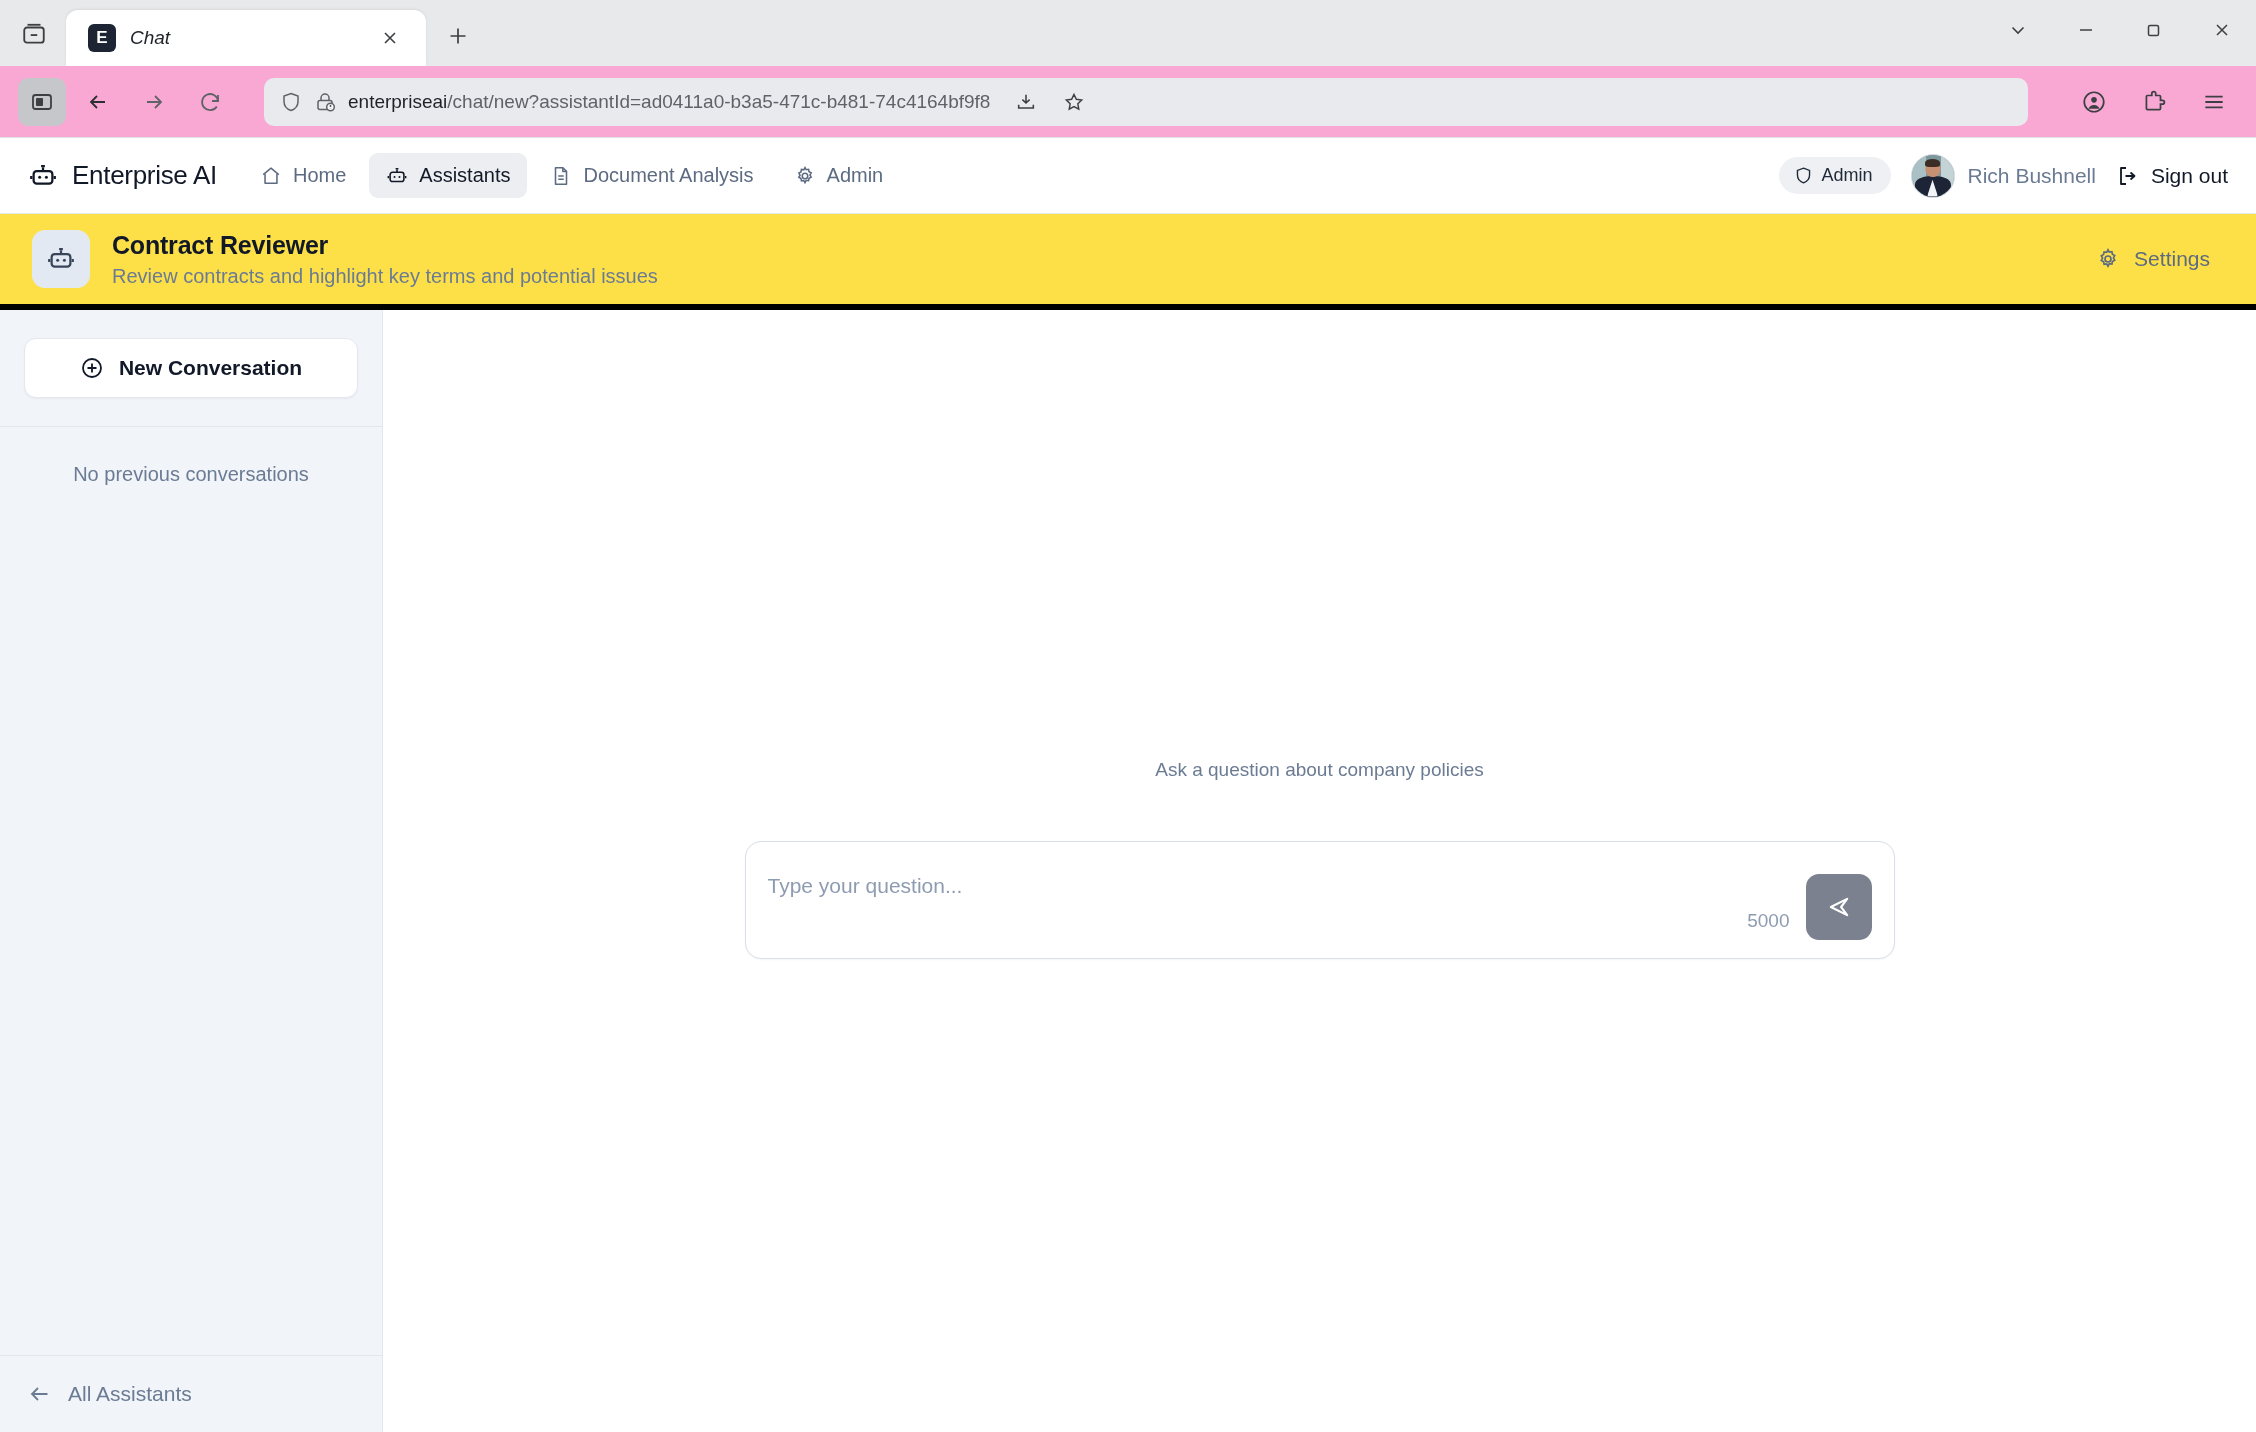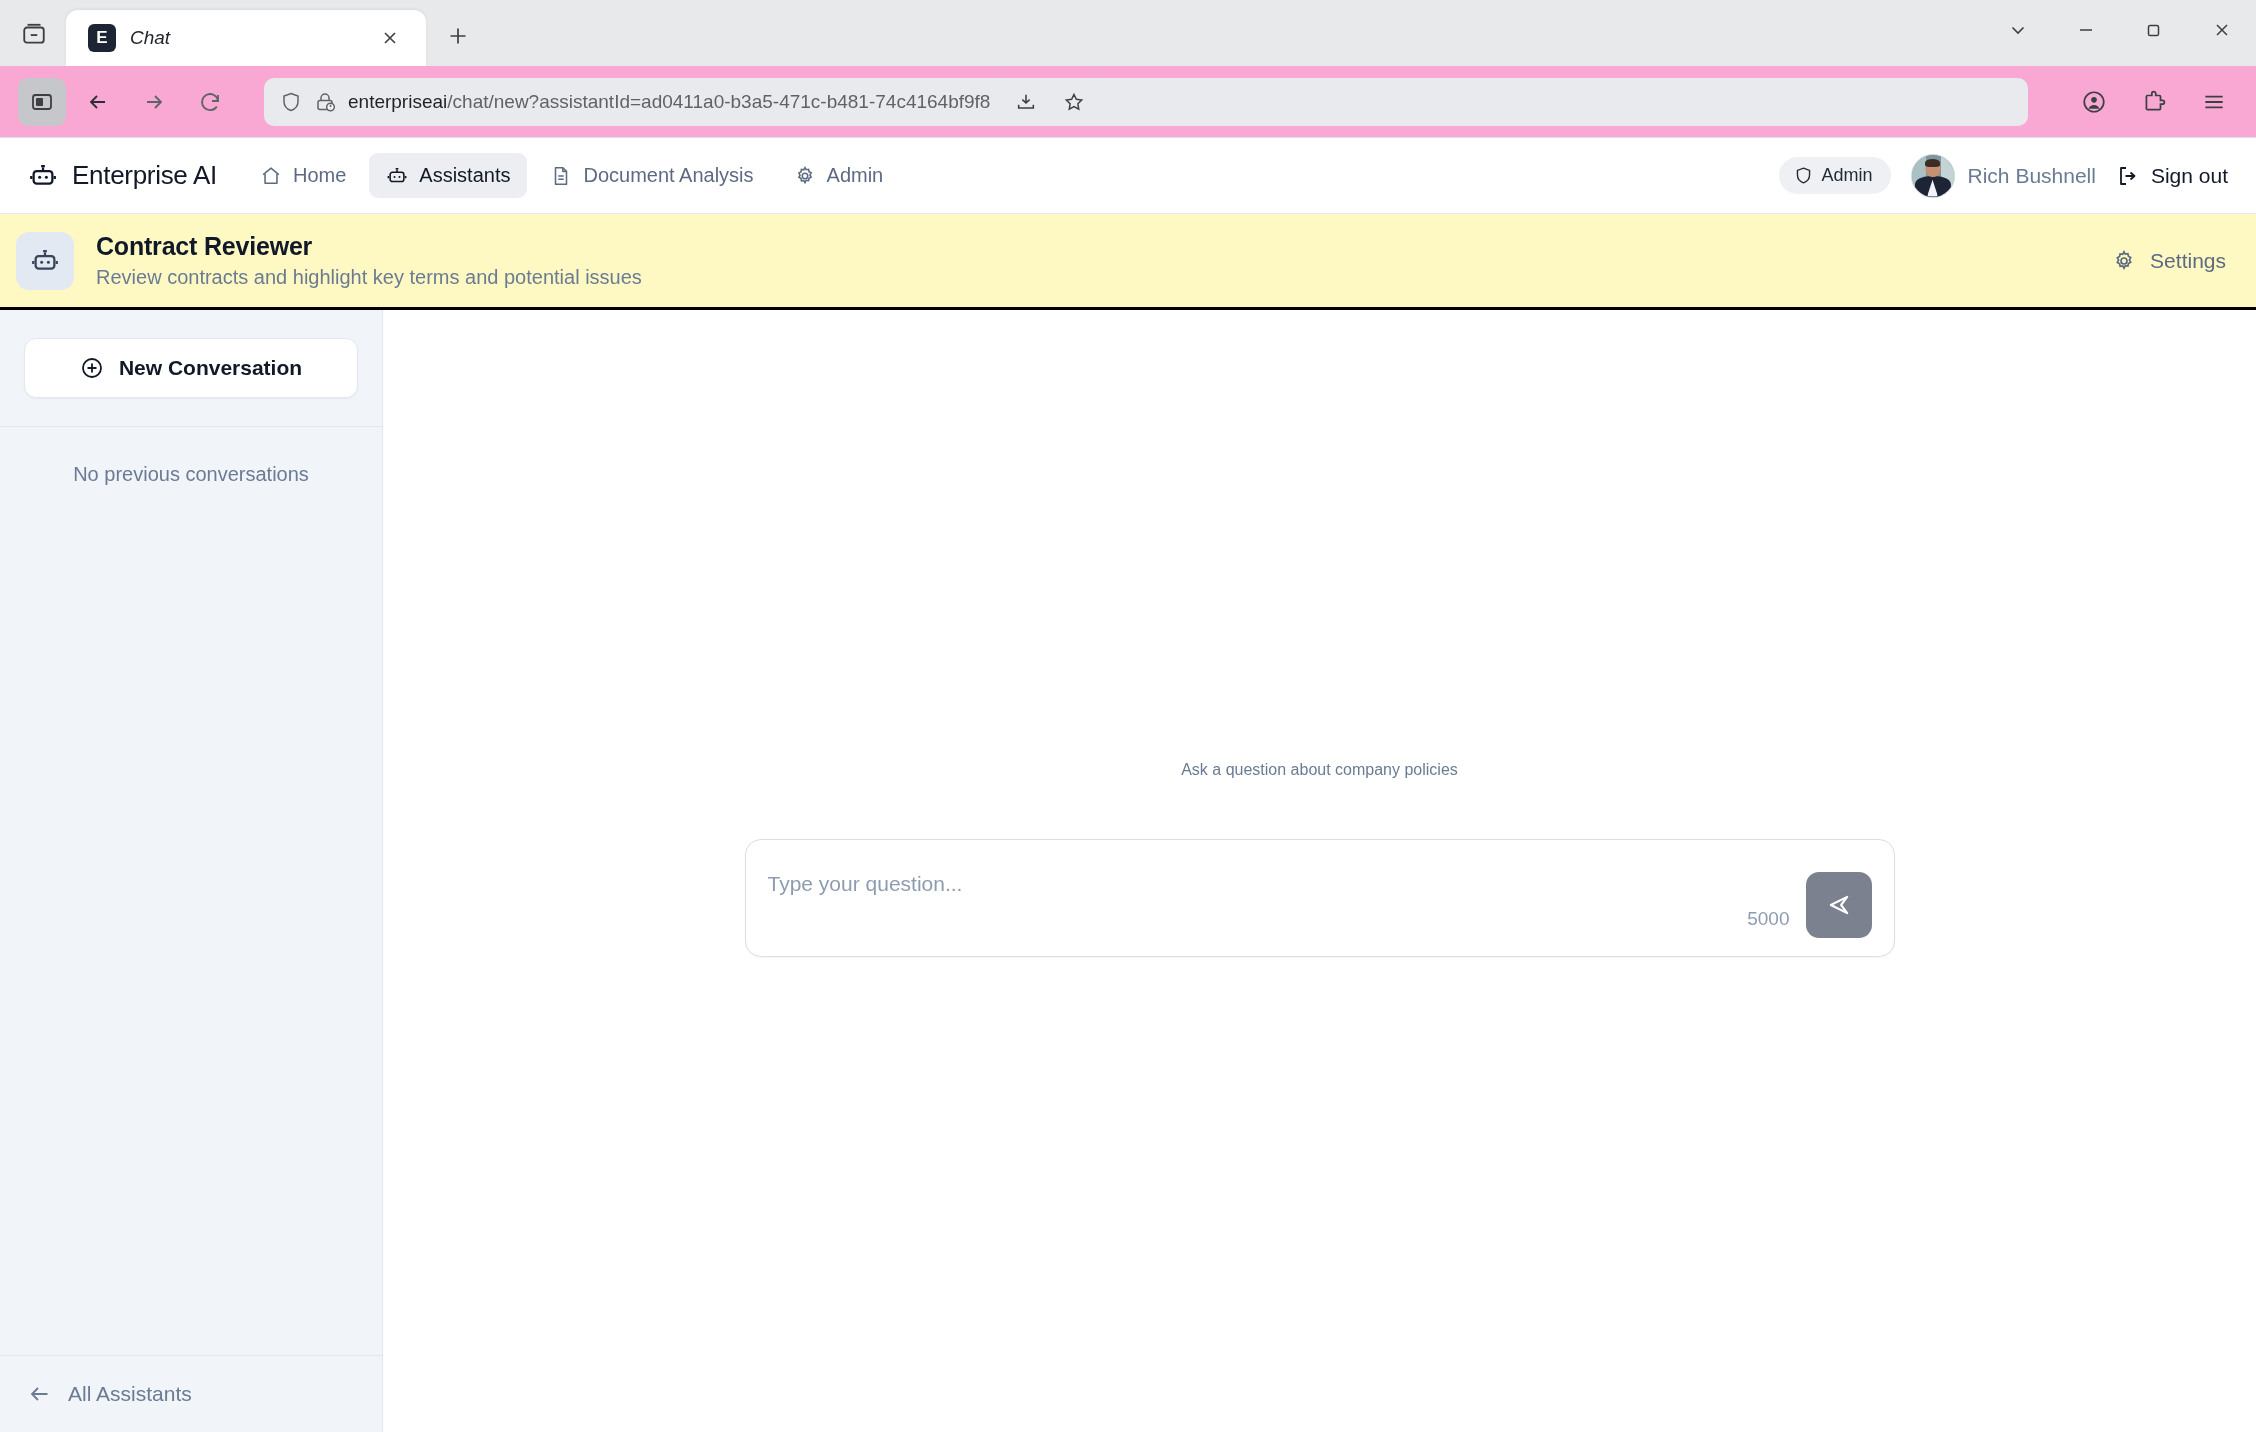--- a/index.html
+++ b/index.html
@@ -128,23 +128,23 @@
   .avatar .shirt {
     position: absolute; left: 50%; bottom: 0; transform: translateX(-50%);
     width: 26%; height: 40%; background: #f2f4f7;
     clip-path: polygon(50% 0, 100% 100%, 0 100%);
   }
   .user-name { font-size: 21px; color: #6b7b93; }
   .signout { display: flex; align-items: center; gap: 11px; font-size: 21px; color: #111827; font-weight: 500; }
 
   
   .assistant-bar {
-    height: 96px; background: #fef9c3; flex: none;
-    display: flex; align-items: center; padding: 0 16px;
-    border-bottom: 3px solid #000000;
+    height: 96px; background: #fde047; flex: none;
+    display: flex; align-items: center; padding: 0 32px;
+    border-bottom: 6px solid #000000;
   }
   .assistant-icon {
     width: 58px; height: 58px; border-radius: 13px; flex: none;
     background: #e3e9f3; display: flex; align-items: center; justify-content: center;
     margin-right: 22px;
   }
   .assistant-title { font-size: 25px; font-weight: 700; color: #111827; letter-spacing: -.2px; }
   .assistant-sub { font-size: 20px; color: #6b7b93; margin-top: 5px; }
   .settings-btn {
     margin-left: auto; display: flex; align-items: center; gap: 14px;
@@ -172,21 +172,21 @@
     border-top: 1px solid #e1e7f0; padding: 26px 28px;
   }
   .all-assistants { display: flex; align-items: center; gap: 16px; font-size: 21px; color: #6b7b93; }
 
   .main-area {
     flex: 1; background: #ffffff; position: relative;
     display: flex; align-items: center; justify-content: center;
   }
   .empty-state { width: 100%; margin-top: -40px; text-align: center; }
   .empty-title { font-size: 29px; font-weight: 700; color: #111827; letter-spacing: -.3px; }
-  .empty-sub { font-size: 16px; color: #6b7b93; margin-top: 16px; }
+  .empty-sub { font-size: 19px; color: #6b7b93; margin-top: 16px; }
 
   .composer {
     width: 1150px; margin: 60px auto 0;
     background: #ffffff; border: 1px solid #d9dfe8;
     border-radius: 16px; box-shadow: 0 1px 2px rgba(16,24,40,.04);
     display: flex; align-items: flex-start; padding: 18px 22px;
     min-height: 118px; gap: 16px; text-align: left;
   }
   .composer-input {
     flex: 1; border: none; outline: none; resize: none;

